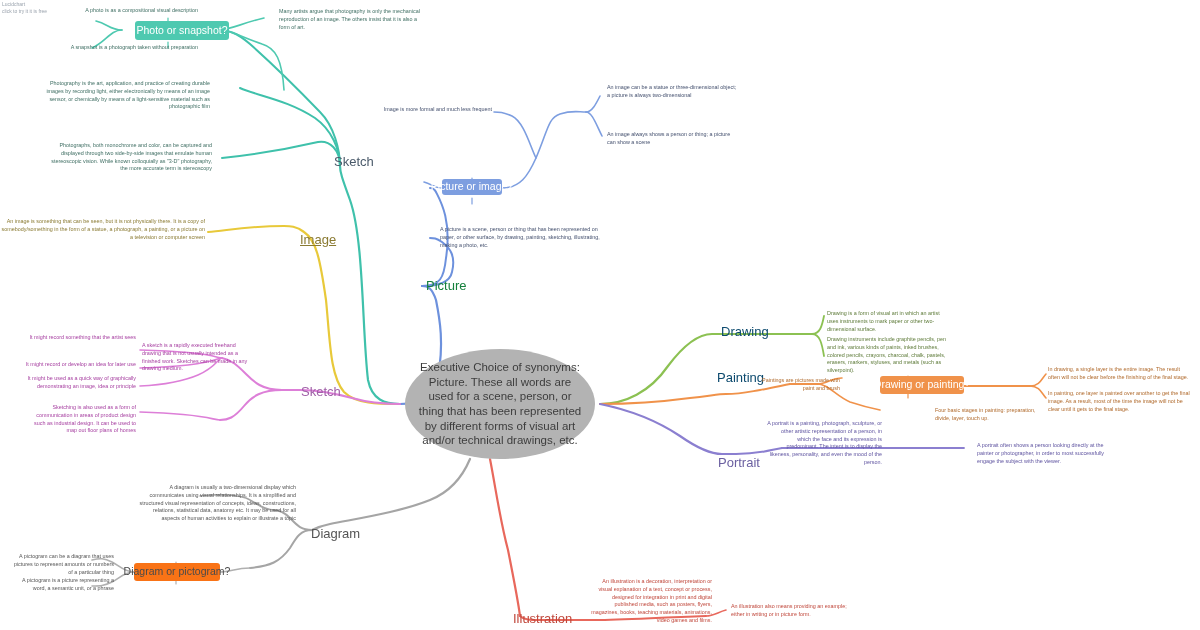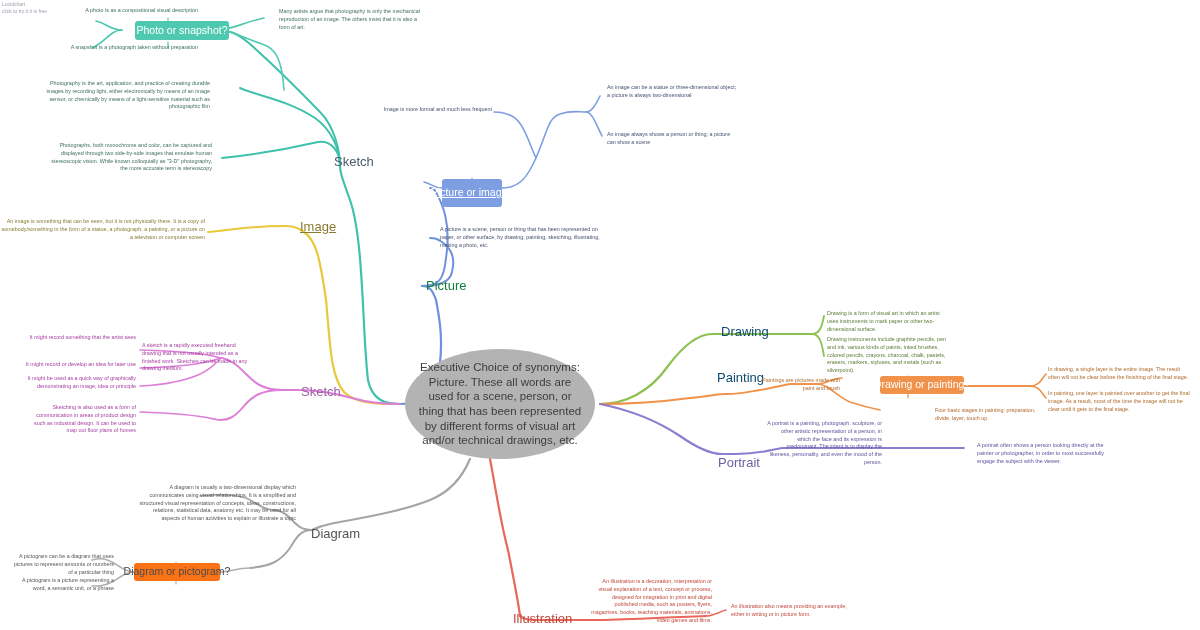--- a/index.html
+++ b/index.html
@@ -126,32 +126,32 @@
       <path d="M490,459 C496,490 500,520 508,550 C514,580 518,600 520,616" stroke="#e8685c"></path>
       <path d="M520,616 C524,620 530,620 540,620 C560,620 580,620 596,620" stroke="#e8685c" stroke-width="2"></path>
       <path d="M596,620 C620,620 650,618 706,616" stroke="#e8685c" stroke-width="1.8"></path>
       <path d="M706,616 C714,616 718,612 726,610" stroke="#e8685c" stroke-width="1.6"></path>
     </g>
   </svg>
 
   <div class="central">Executive Choice of synonyms: Picture. These all words are used for a scene, person, or thing that has been represented by different forms of visual art and/or technical drawings, etc.</div>
 
   <div class="blabel" style="left:334px;top:154px;color:#4a5a6a;">Sketch</div>
-  <div class="blabel" style="left:300px;top:219px;color:#8a7a32;text-decoration:underline;">Image</div>
+  <div class="blabel" style="left:300px;top:232px;color:#8a7a32;text-decoration:underline;">Image</div>
   <div class="blabel" style="left:426px;top:278px;color:#15803d;">Picture</div>
   <div class="blabel" style="left:301px;top:384px;color:#a060a8;">Sketch</div>
   <div class="blabel" style="left:713px;top:324px;color:#0c4a6e;margin-left:8px;">Drawing</div>
   <div class="blabel" style="left:717px;top:370px;color:#0c4a6e;">Painting</div>
   <div class="blabel" style="left:718px;top:455px;color:#6a5fa0;">Portrait</div>
   <div class="blabel" style="left:311px;top:526px;color:#555;">Diagram</div>
   <div class="blabel" style="left:513px;top:611px;color:#c0483c;">Illustration</div>
 
   <div class="qbox" style="left:122px;top:21px;width:94px;height:19px;background:#4ec9b0;margin-left:13px;">Photo or snapshot?</div>
 
-  <div class="qbox" style="left:442px;top:179px;width:60px;height:28px;background:#7d9ee0;text-decoration:underline;">Picture or image?</div>
+  <div class="qbox" style="left:442px;top:179px;width:60px;height:16px;background:#7d9ee0;">Picture or image?</div>
 
   <div class="qbox" style="left:880px;top:376px;width:84px;height:18px;background:#f0924a;">Drawing or painting?</div>
 
   <div class="qbox grey" style="left:134px;top:563px;width:86px;height:18px;background:#f97316;">Diagram or pictogram?</div>
 
   <div class="note r" style="left:38px;top:7px;width:160px;color:#3f6e63;">A photo is as a compositional visual description</div>
   <div class="note r" style="left:24px;top:44px;width:174px;color:#3f6e63;">A snapshot is a photograph taken without preparation</div>
   <div class="note l" style="left:279px;top:8px;width:150px;color:#3f6e63;">Many artists argue that photography is only the mechanical reproduction of an image. The others insist that it is also a form of art.</div>
   <div class="note r" style="left:38px;top:80px;width:172px;color:#3f6e63;">Photography is the art, application, and practice of creating durable images by recording light, either electronically by means of an image sensor, or chemically by means of a light-sensitive material such as photographic film</div>
   <div class="note r" style="left:46px;top:142px;width:166px;color:#3f6e63;">Photographs, both monochrome and color, can be captured and displayed through two side-by-side images that emulate human stereoscopic vision. While known colloquially as "3-D" photography, the more accurate term is stereoscopy</div>

